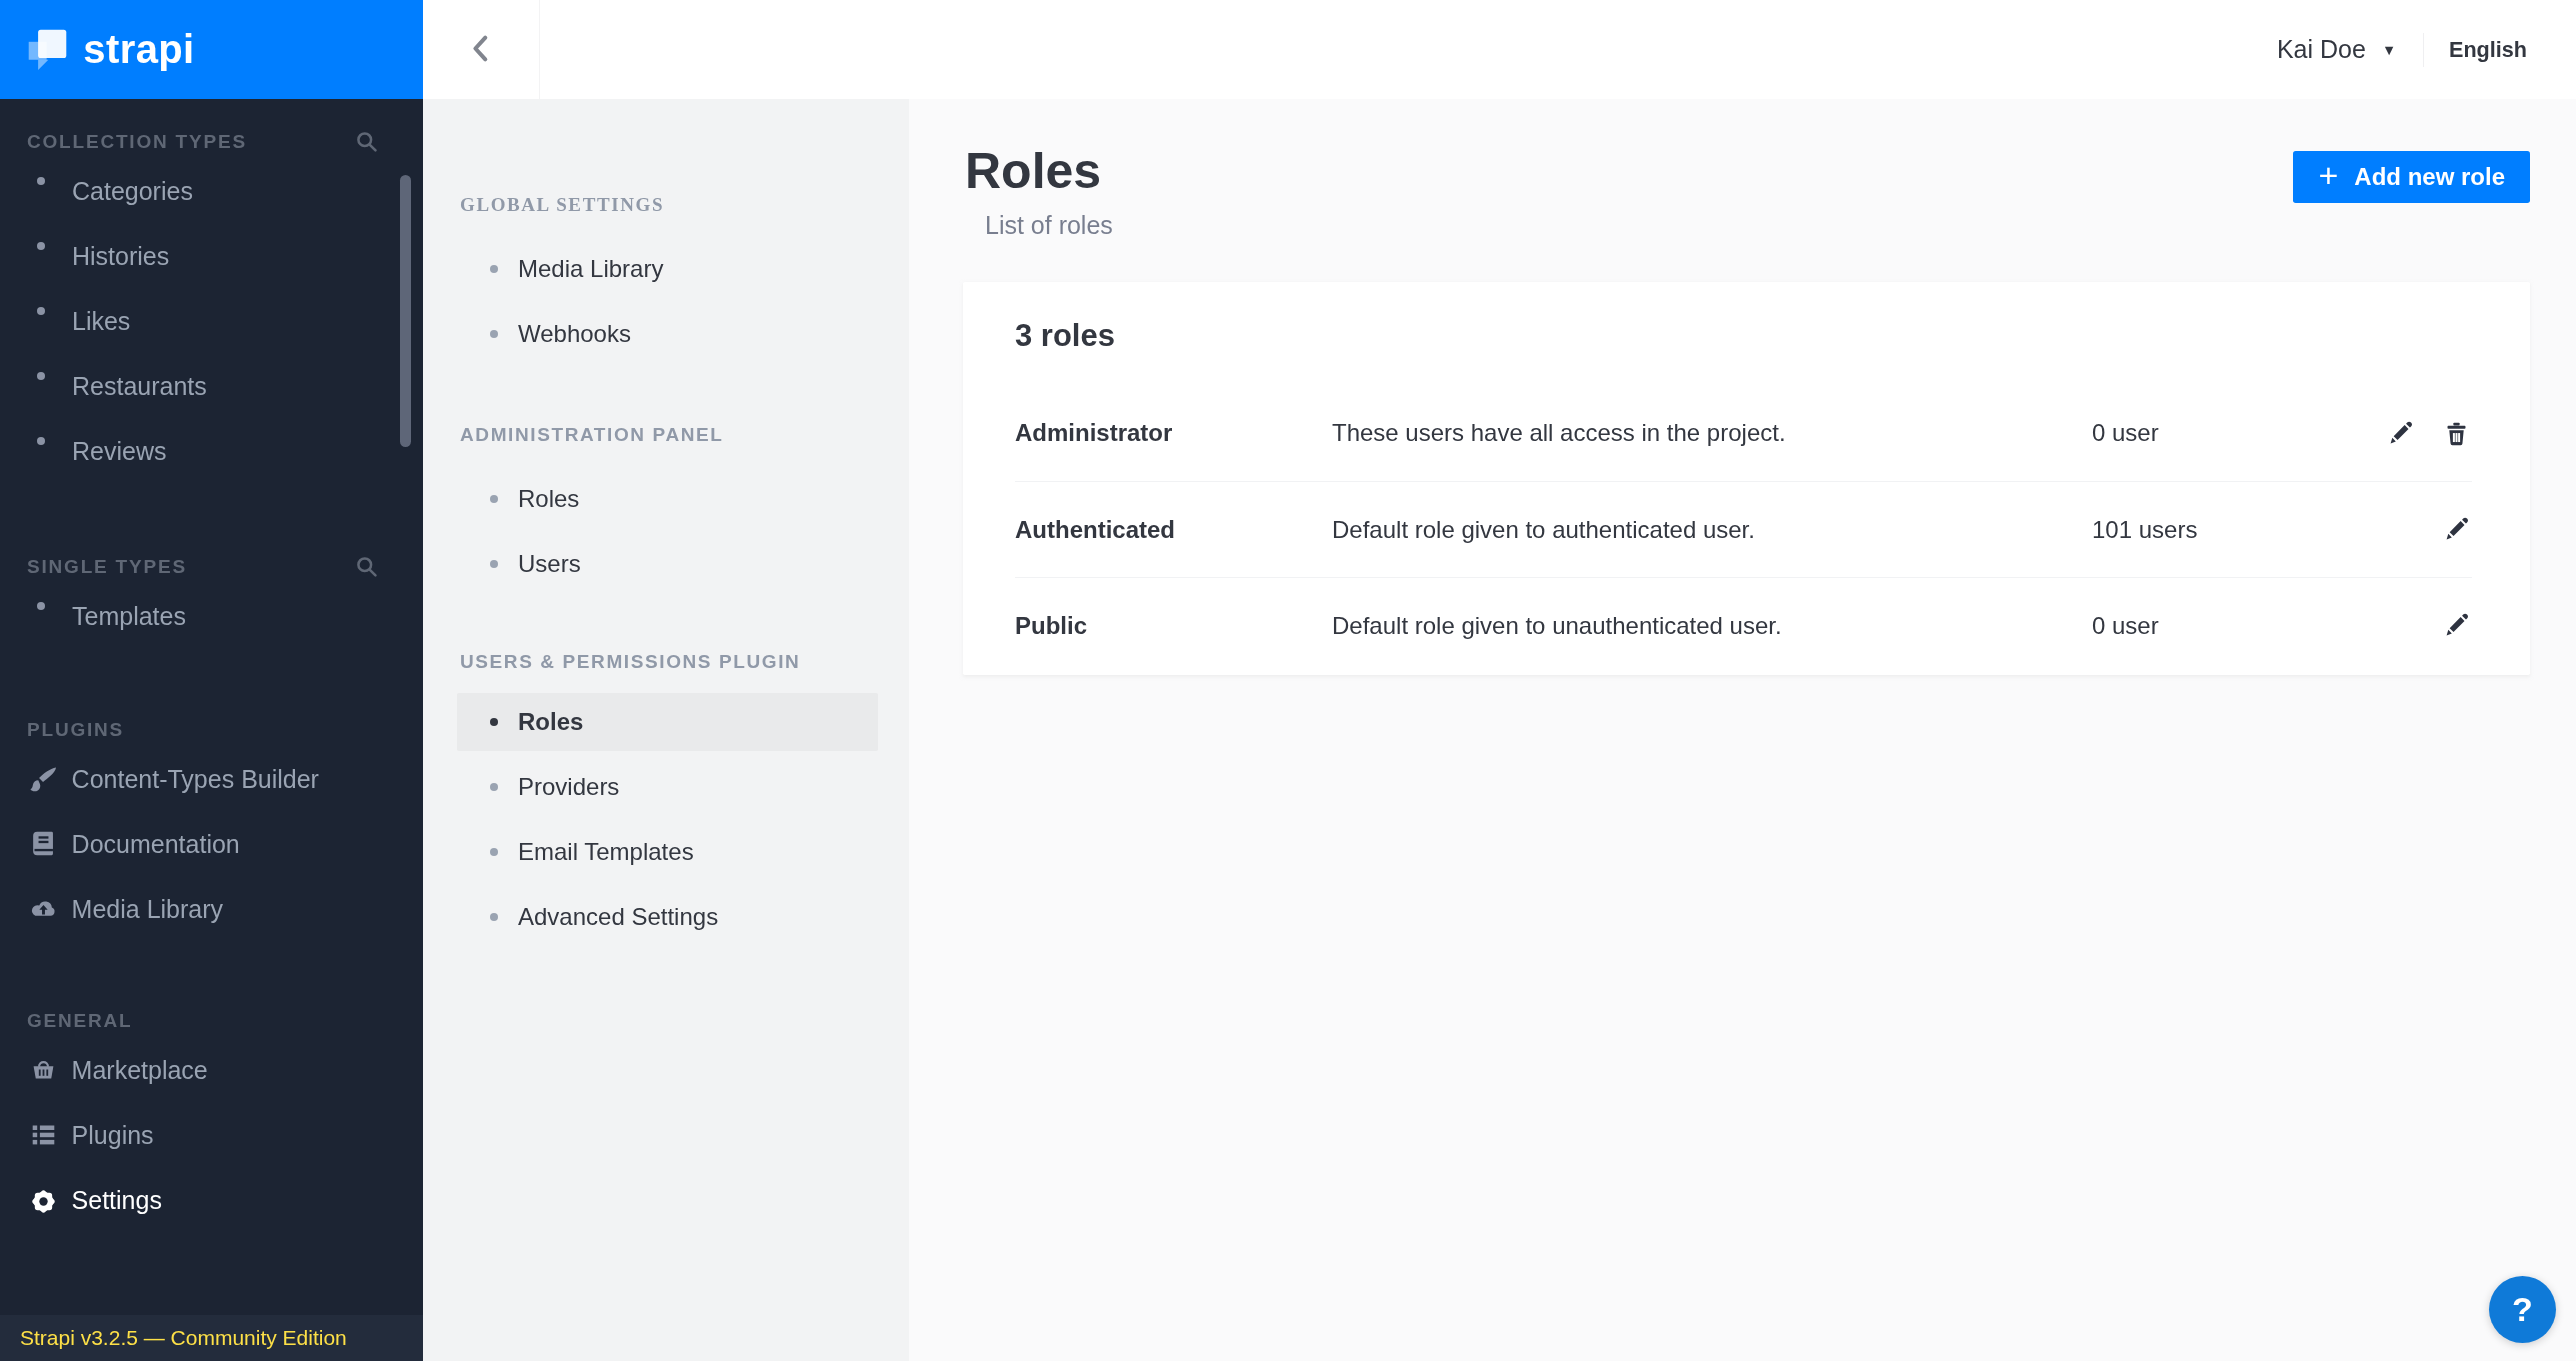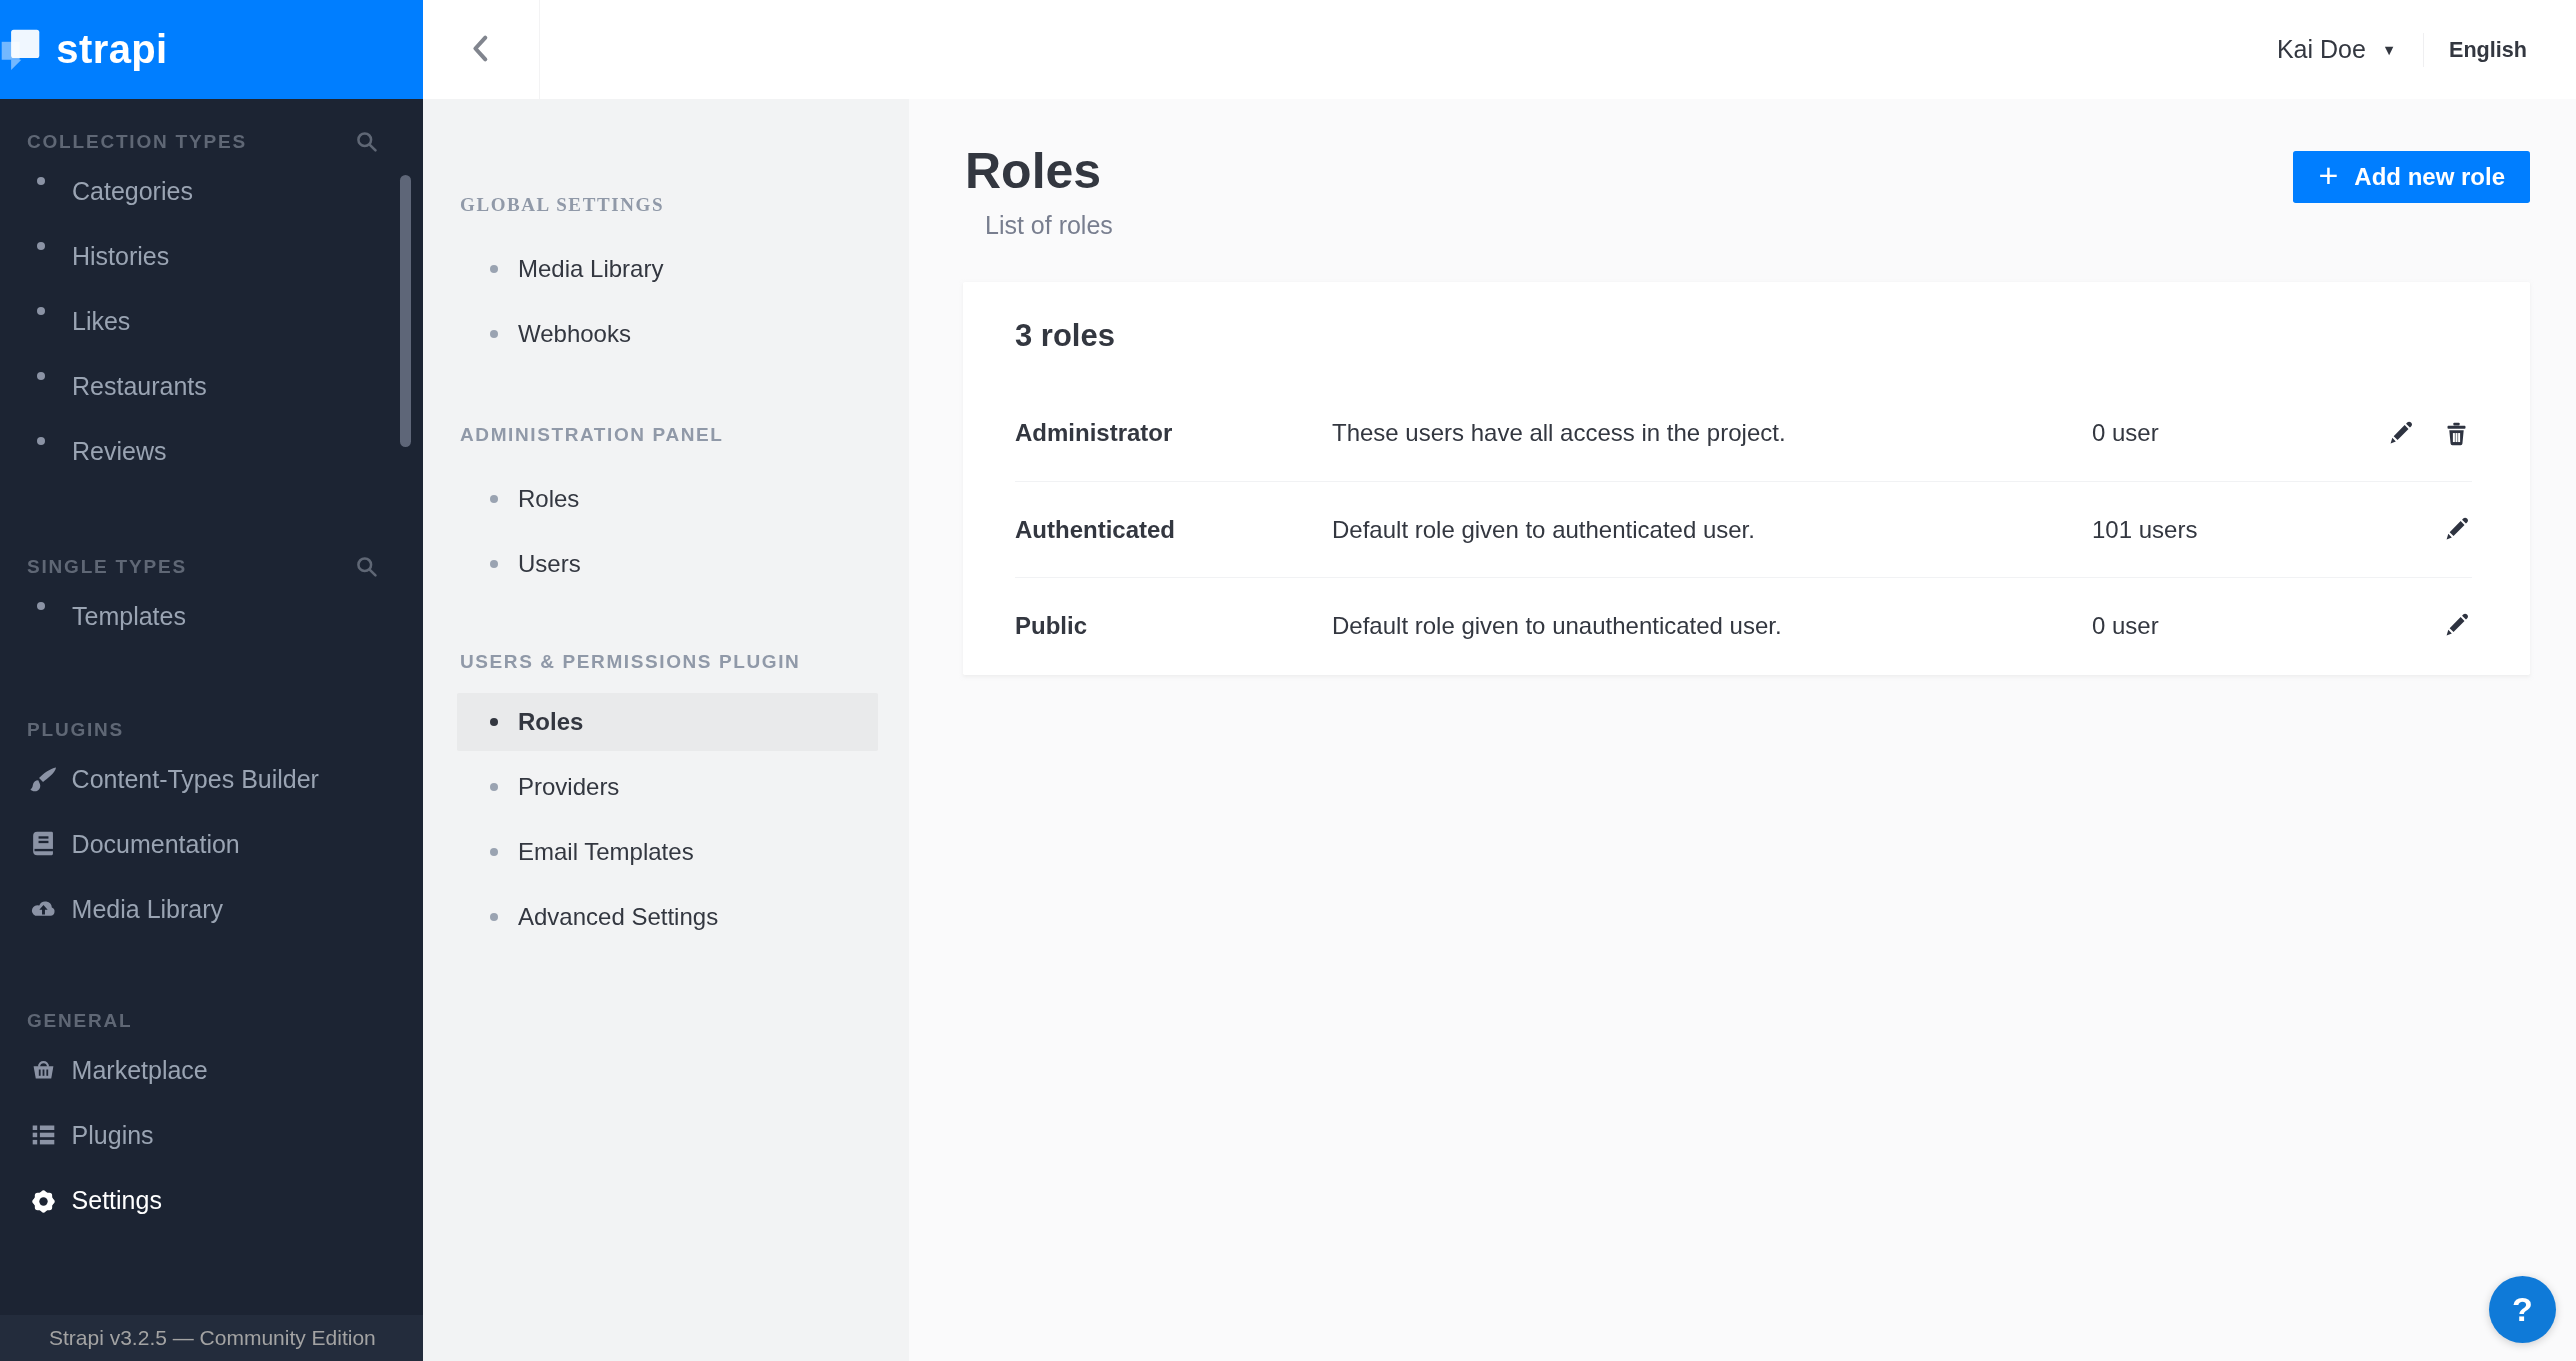--- a/index.html
+++ b/index.html
@@ -5,42 +5,42 @@
   * { margin:0; padding:0; box-sizing:border-box; }
   html,body { width:2576px; height:1361px; }
   body {
     position:relative; overflow:hidden;
     font-family:"Liberation Sans", sans-serif;
     background:#fafafb; color:#333740;
   }
 
   
   .left-sidebar { position:absolute; left:0; top:0; width:423px; height:1361px; background:#1c2433; z-index:5; }
-  .logo-bar { height:99px; background:#007eff; display:flex; align-items:center; }
+  .logo-bar { height:99px; background:#007eff; display:flex; align-items:center; padding-left:27px; }
   .logo-mark { margin-right:15.3px; display:flex; }
   .logo-text { color:#fff; font-size:40px; font-weight:700; letter-spacing:0.4px; }
 
   .side-nav { padding:0 45px 0 27px; position:relative; }
   .side-header { display:flex; justify-content:space-between; align-items:center;
     height:27px; font-size:19px; font-weight:700; letter-spacing:1.8px; color:#5f6775;gap:24px; }
   .side-header .search-btn { display:flex; cursor:pointer; }
   .mtop-a { margin-top:29px; }
   .mtop-b { margin-top:52px; }
   .mtop-c { margin-top:49px; }
   .mtop-d { margin-top:48px; }
   .side-list { margin-top:21.6px; list-style:none; }
   .side-item { height:65px; display:flex; align-items:flex-start; font-size:25px; color:#9aa4b3; cursor:pointer; }
   .side-item .bullet { width:8px; height:8px; border-radius:50%; background:#8b93a5; margin-left:10px; margin-right:27px; flex:none; }
   .side-item .item-icon { width:32px; margin-right:12.6px; display:flex; align-items:center; justify-content:center; flex:none; }
   .side-item.active { color:#ffffff; font-weight:500; }
 
   .scroll-thumb { position:absolute; top:175px; right:11.7px; width:11.7px; height:272px; border-radius:6.3px; background:#5e6678; z-index:6; }
 
   .side-footer { position:absolute; left:0; right:0; bottom:0; height:46px; background:#232c3c; display:flex; align-items:center; padding-left:20px; }
-  .version-link { color:#a3a3a3; font-size:21px; text-decoration:none; cursor:pointer;margin-left:29px; }
+  .version-link { color:#fde047; font-size:21px; text-decoration:none; cursor:pointer; }
 
   
   .topbar { position:absolute; left:423px; right:0; top:0; height:99px; background:#ffffff; display:flex; align-items:center; z-index:4; }
   .back-btn { width:117px; height:99px; border-right:0.9px solid #f3f3f4; display:flex; align-items:center; justify-content:center; cursor:pointer; flex:none; }
   .topbar-right { margin-left:auto; display:flex; align-items:center; padding-right:49px; }
   .user-menu { display:flex; align-items:center; font-size:25px; color:#333740; cursor:pointer; }
   .caret-down { font-size:14.4px; margin-left:16px; color:#333740; }
   .lang-divider { width:0.9px; height:34px; background:#efeff1; margin:0 25px 0 27px; }
   .language-btn { font-size:21.6px; font-weight:700; color:#333740; cursor:pointer; }
 

